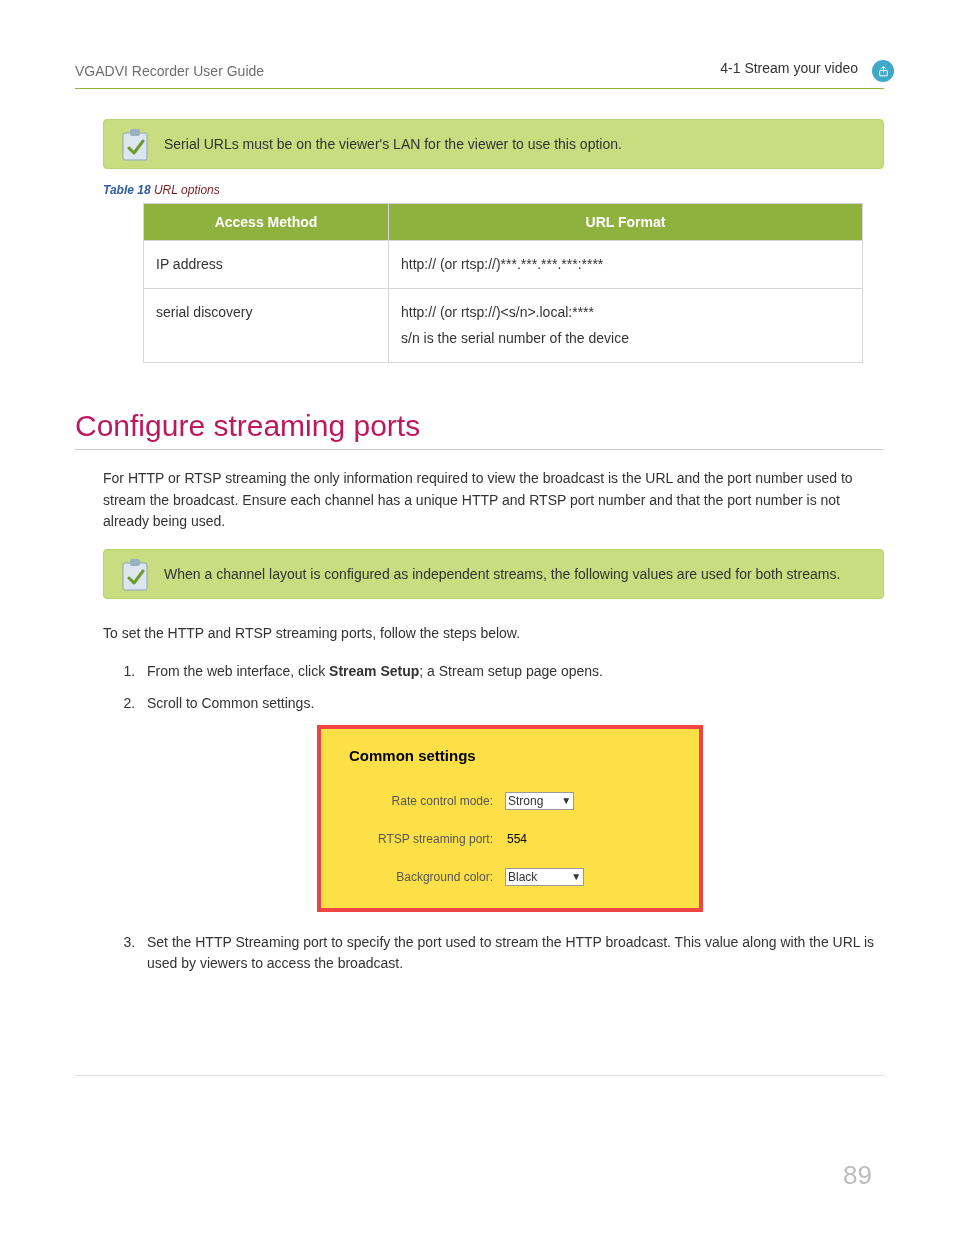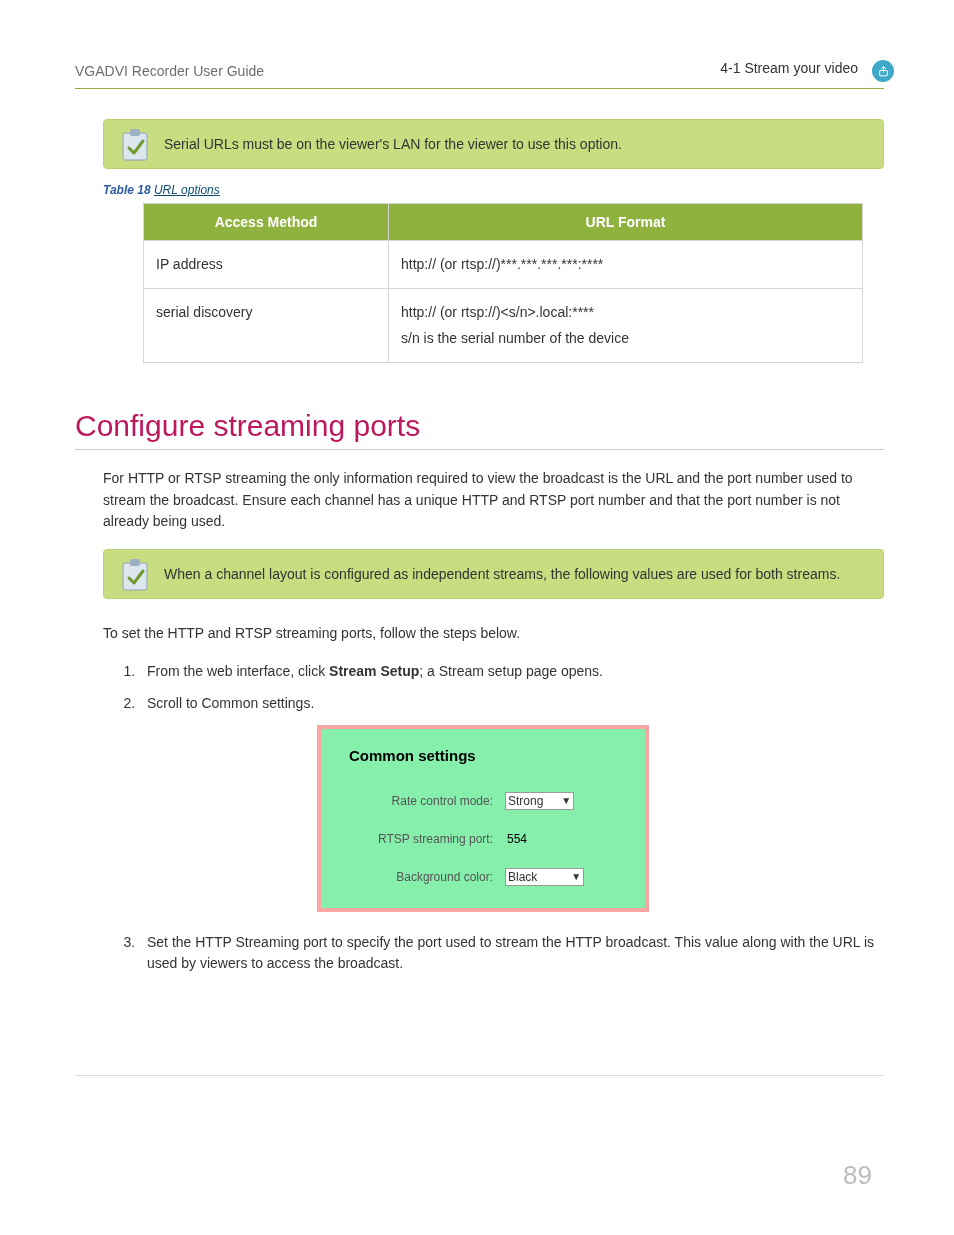--- a/index.html
+++ b/index.html
@@ -9,36 +9,36 @@
   .header-left { color: #6e6e6e; font-size: 14px; }
   .header-right { color: #333; font-size: 14px; display: flex; gap: 14px; }
   .share-circle { width: 22px; height: 22px; border-radius: 50%; background: #3fa9c7; display: flex; align-items: center; justify-content: center; margin-right: -10px; }
   .share-circle svg { width: 13px; height: 13px; fill: none; stroke: #fff; stroke-width: 1.8; }
 
   .note-box { border: 1px solid #b9d46e; background: #c7dd80; border-radius: 4px; padding: 14px 19px 14px 60px; position: relative; margin-left: 28px; margin-bottom: 14px; font-size: 14px; color: #333; line-height: 1.45; }
   .note-box .clip-icon { position: absolute; left: 16px; top: 8px; width: 30px; height: 34px; }
 
   .table-caption { margin-left: 28px; font-size: 12px; margin-bottom: 6px; }
   .table-caption .tlabel { color: #2f5ea3; font-weight: bold; font-style: italic; }
-  .table-caption .tdesc { color: #0c4a6e; font-style: italic; text-decoration: underline; }
+  .table-caption .tdesc { color: #7f1d1d; font-style: italic; }
 
   table.opt { width: 720px; margin-left: 68px; border-collapse: collapse; font-size: 14px; }
   table.opt th { background: #8fb23f; color: #fff; font-weight: bold; padding: 10px 11px; text-align: center; border: 1px solid #d6d6d6; }
   table.opt td { border: 1px solid #d6d6d6; padding: 10px 12px; vertical-align: top; line-height: 1.9; color: #333; }
   table.opt th:first-child { width: 245px; }
 
   h2.section { font-size: 30px; font-weight: 300; color: #be185d; margin-top: 46px; border-bottom: 1px solid #ccc; padding-bottom: 6px; margin-bottom: 18px; margin-left: 0; }
 
   .body-text { margin-left: 28px; font-size: 14px; line-height: 1.55; color: #333; margin-bottom: 16px; }
 
   ol.steps { margin-left: 64px; font-size: 14px; line-height: 1.55; color: #333; }
   ol.steps li { padding-left: 8px; margin-bottom: 10px; }
   ol.steps b { font-weight: bold; }
 
-  .settings-panel { width: 332px; margin: 10px 0 20px 242px; border: 4px solid #fca5a5; background: #86efac; padding: 18px 22px 22px 28px; font-family: Verdana, Arial, sans-serif; }
+  .settings-panel { width: 386px; margin: 10px 0 20px 242px; border: 4px solid #ef4444; background: #fde047; padding: 18px 22px 22px 28px; font-family: Verdana, Arial, sans-serif; }
   .settings-panel .title { font-weight: bold; font-size: 15px; color: #000; margin-bottom: 28px; }
   .settings-panel .row { display: flex; align-items: center; margin-bottom: 20px; }
   .settings-panel .row:last-child { margin-bottom: 0; }
   .settings-panel .lbl { width: 156px; text-align: right; color: #555; font-size: 12px; padding-right: 12px; }
   .settings-panel .ctl-select { border: 1px solid #999; font-size: 12px; font-family: Verdana, Arial, sans-serif; padding: 1px 2px; display: inline-flex; align-items: center; gap: 18px; background: #fff; }
   .settings-panel .ctl-select .caret { font-size: 10px; }
   .settings-panel .ctl-input { border: 1px solid #7a9fd6; font-size: 12px; font-family: Verdana, Arial, sans-serif; padding: 2px 4px; width: 46px; background: #fff; outline: none; box-shadow: 0 0 0 1px rgba(122,159,214,0.25); }
   .settings-panel .ctl-plain { font-size: 12px; font-family: Verdana, Arial, sans-serif; color: #000; padding: 2px 2px; }
 
   .footer-line { border-top: 1px solid #ddd; margin-top: 100px; }

